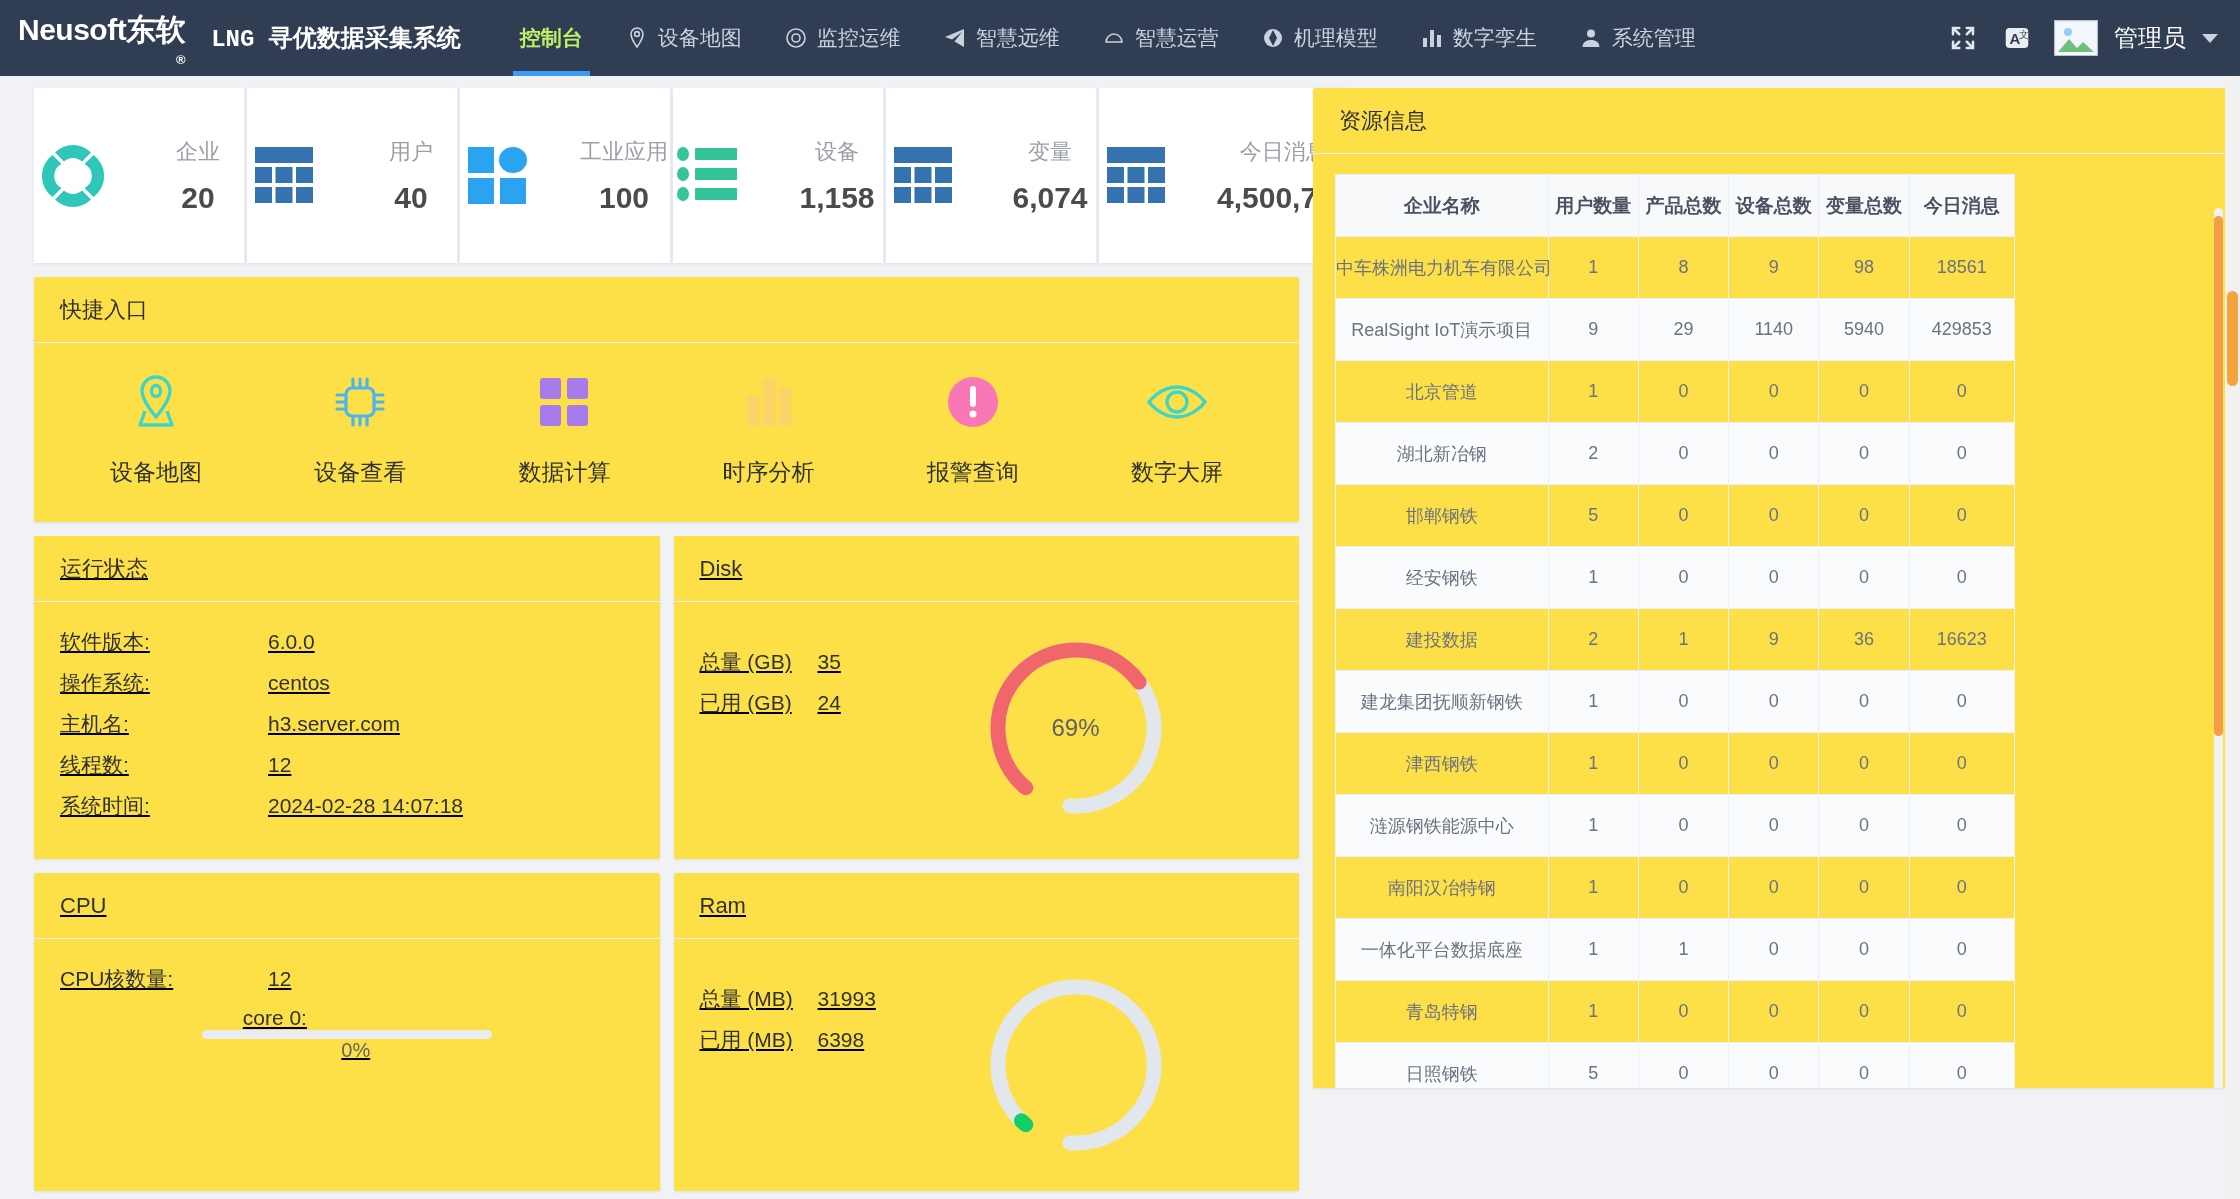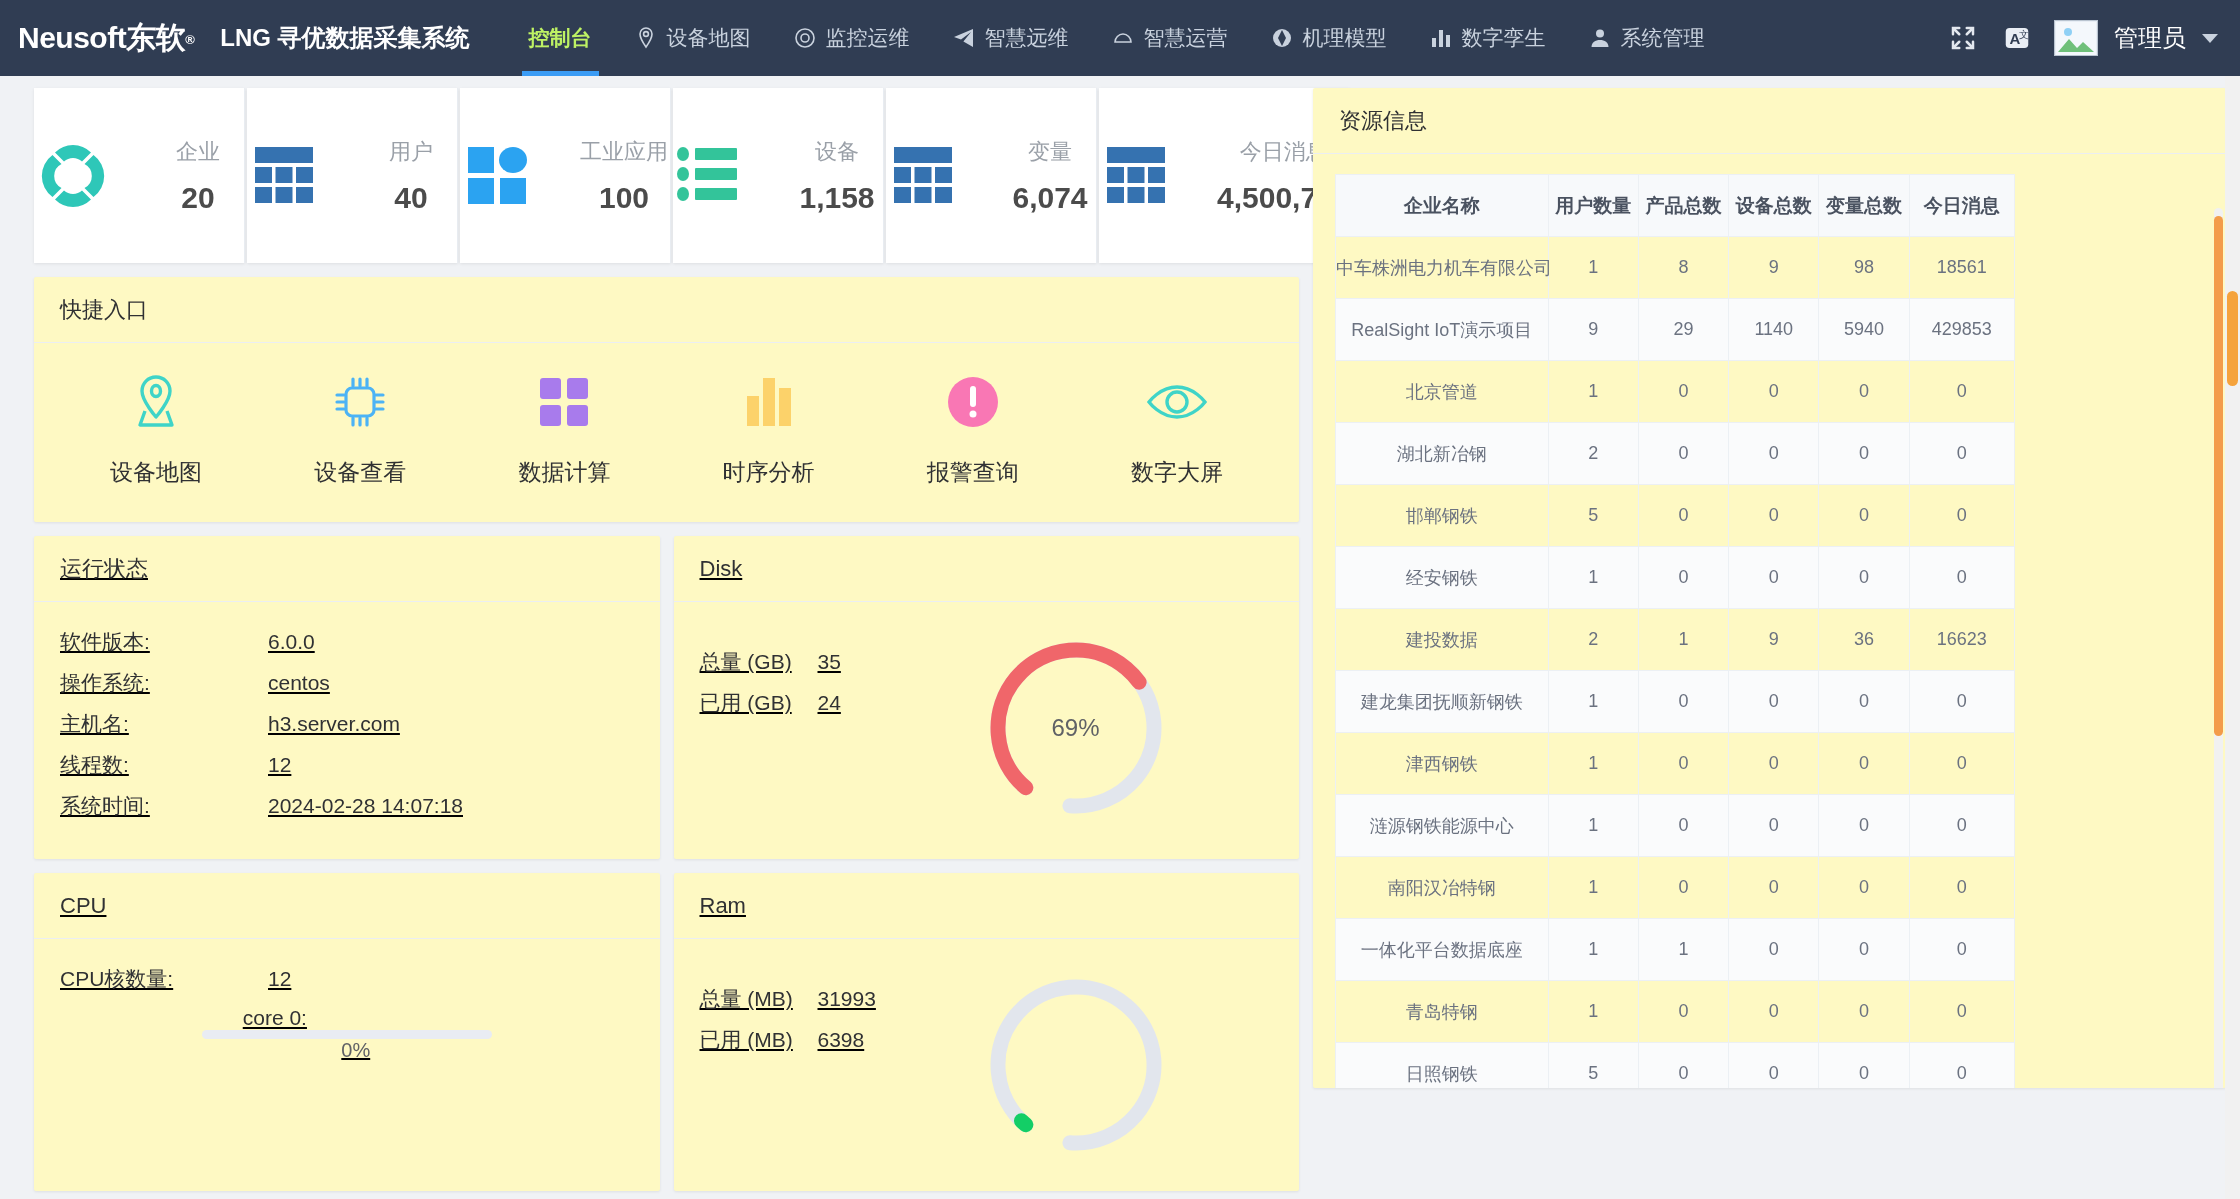--- a/index.html
+++ b/index.html
@@ -10,28 +10,28 @@
     overflow: hidden;
   }
 
   
   .topbar {
     height: 76px; background: #303d53;
     display: flex; align-items: center;
     padding: 0 0 0 18px; position: relative;
   }
   .brand {
-    display: flex; align-items: center;
+    display: flex; align-items: flex-end;
     color: #fff; font-weight: bold; font-size: 30px;
-    letter-spacing: -0.5px; white-space: nowrap;
+    letter-spacing: -0.5px; white-space: nowrap; flex-direction: column;
   }
   .brand .reg { font-size: 13px; line-height: 1; margin-top: 2px; }
   .sys-title {
     color: #fff; font-size: 24px; font-weight: bold;
-    margin-left: 26px; white-space: nowrap;
+    margin-left: 26px; white-space: nowrap; font-family: Liberation Mono, monospace;
   }
   .navlist { display: flex; align-items: center; margin-left: 38px; height: 76px; }
   .navitem {
     display: flex; align-items: center; gap: 9px;
     color: #c9d2de; font-size: 21px; padding: 0 21px;
     height: 76px; cursor: pointer; white-space: nowrap;
     position: relative;
   }
   .navitem.active { color: #bef264; font-weight: bold; }
   .navitem.active::after {
@@ -74,21 +74,21 @@
     border-right: 1px solid #e9edf2;
   }
   .stat:last-child { border-right: none; }
   .stat-ico { width: 78px; height: 78px; flex: none; }
   .stat-txt { text-align: center; min-width: 92px; }
   .stat-label { font-size: 22px; color: #9aa0a8; margin-bottom: 14px; white-space: nowrap; }
   .stat-value { font-size: 30px; font-weight: bold; color: #4b4b4b; white-space: nowrap; }
 
   
   .panel {
-    background: #fef9c3; box-shadow: 0 1px 3px rgba(0,0,0,.08);
+    background: #fde047; box-shadow: 0 1px 3px rgba(0,0,0,.08);
     margin-top: 14px; border-radius: 2px;
   }
   .panel-head {
     height: 66px; display: flex; align-items: center;
     padding: 0 26px; border-bottom: 1px solid #ebeef3;
     font-size: 22px; color: #303133;
   }
   .panel-body { padding: 26px; }
 
   

